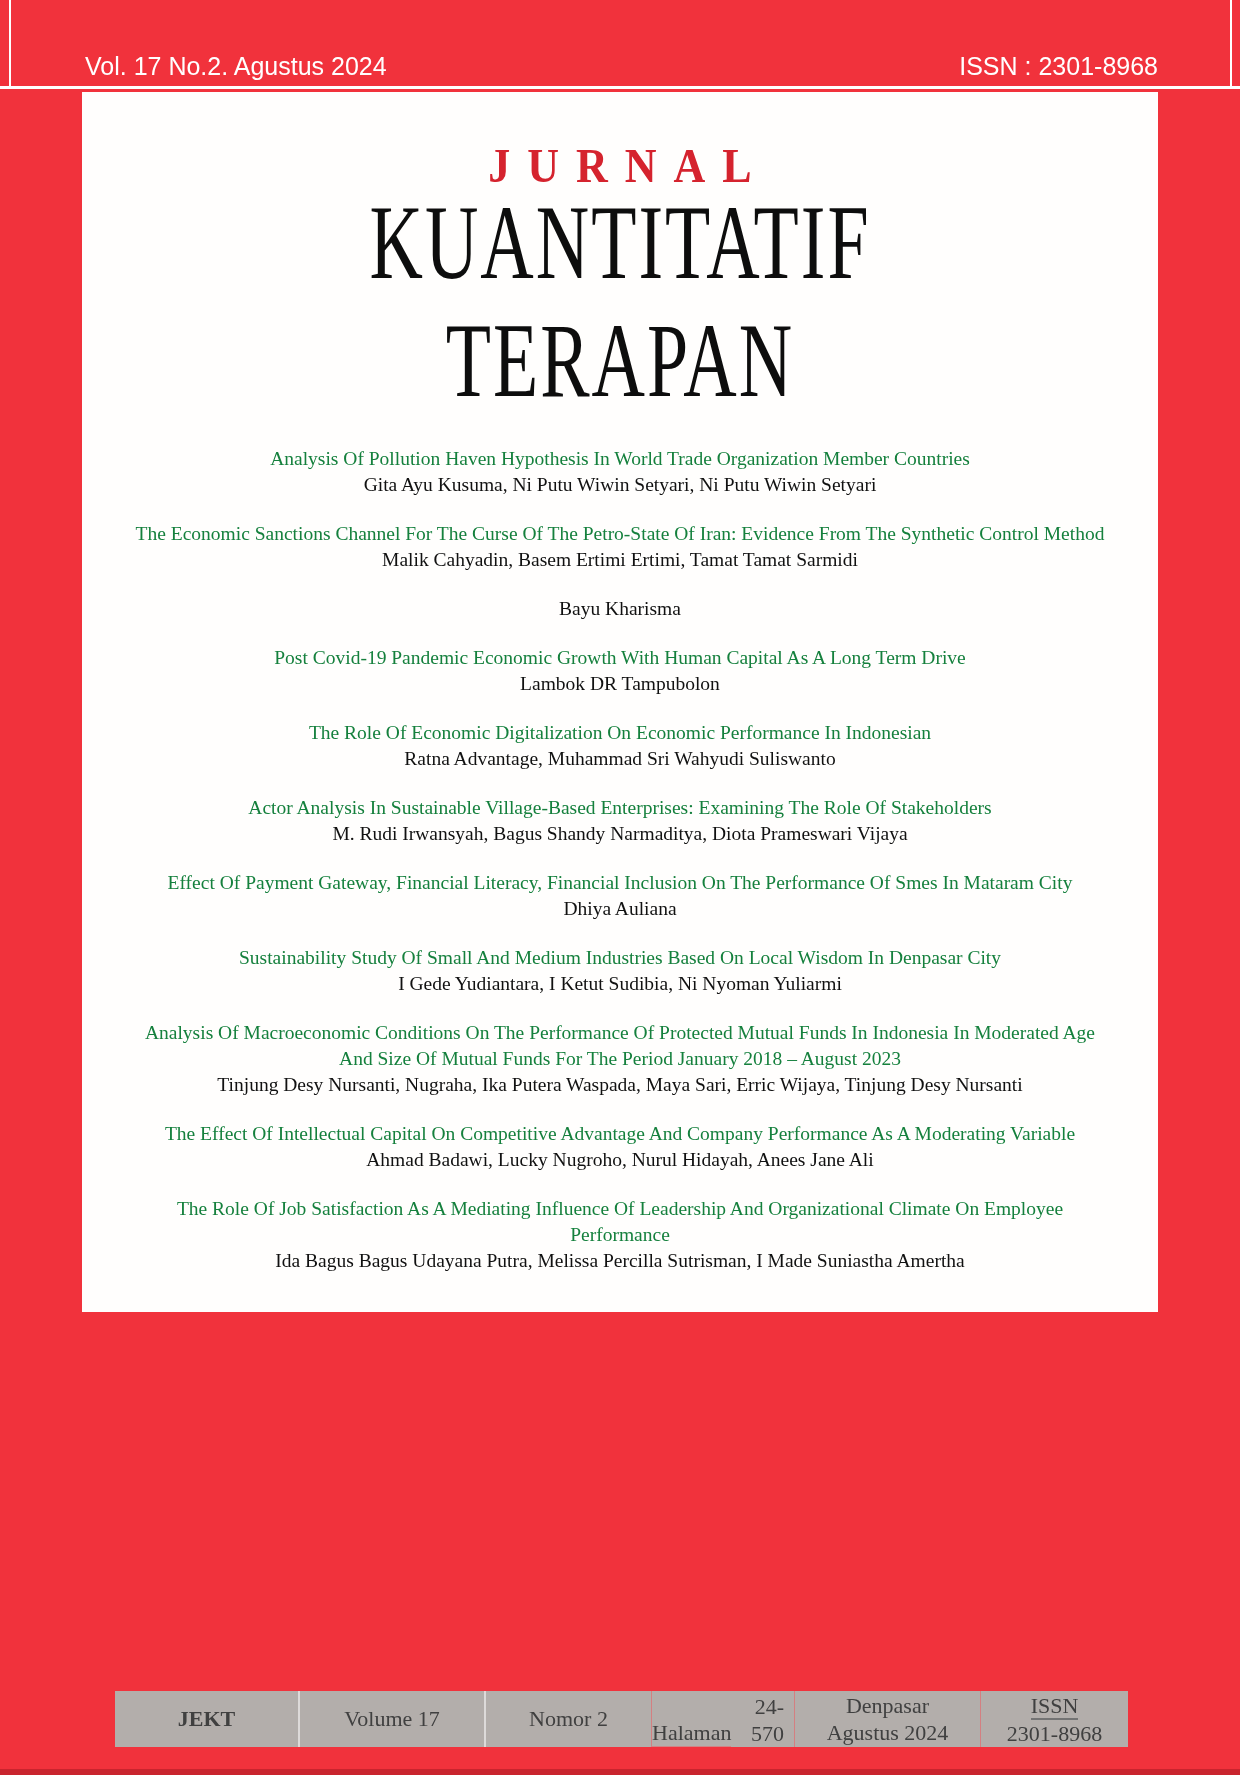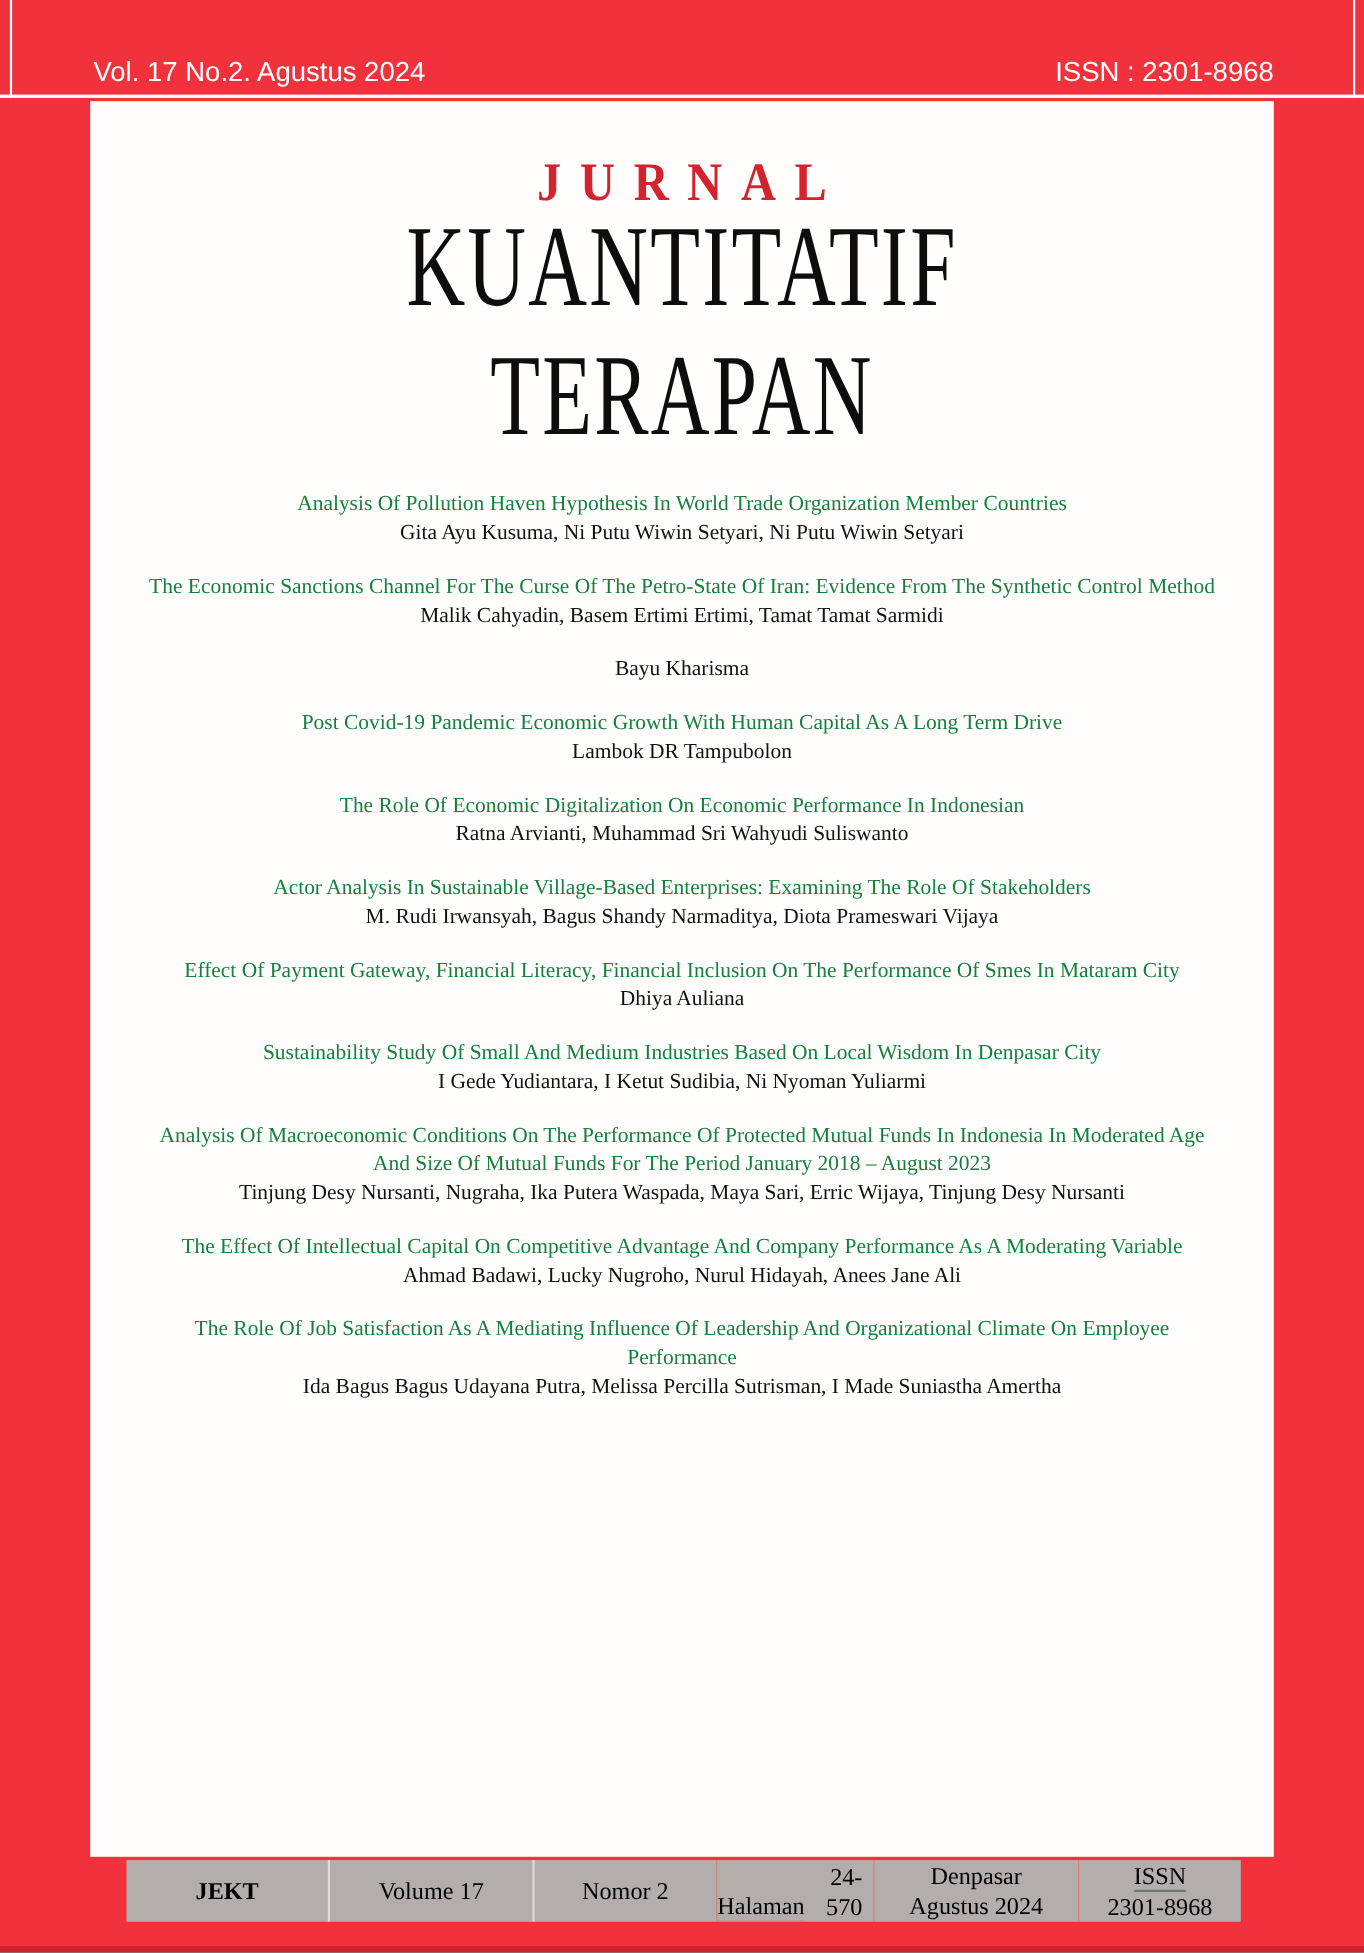--- a/index.html
+++ b/index.html
@@ -17,21 +17,21 @@
     padding:0 82px 5px 85px;
     font-family:"Liberation Sans","DejaVu Sans",sans-serif;
     font-size:25px; color:#ffffff;
   }
   .frame-line { position:absolute; top:0; width:2px; height:89px; background:#ffffff; }
   .frame-line.left  { left:9px; }
   .frame-line.right { right:8px; }
 
   
   .page {
-    position:absolute; left:82px; top:92px; width:1076px; height:1596px;
+    position:absolute; left:82px; top:92px; width:1076px; height:1220px;
     background:#fffefd; text-align:center; color:#151515;
   }
   .masthead { padding-top:48px; }
   .kicker {
     display:inline-block; color:#d5232e; font-weight:bold;
     font-size:44px; letter-spacing:17px; padding-left:17px;
     transform:scaleY(1.12); line-height:52px;
   }
   .big-line { line-height:95px; margin-top:4px; }
   .big-line span {
@@ -40,21 +40,21 @@
   }
   
   .articles { margin-top:18px; padding:0 52px; }
   .entry { margin-bottom:23px; }
   .a-title  { font-size:19.5px; line-height:26px; font-weight:400; color:#15803d; }
   .a-authors{ font-size:19.5px; line-height:26px; font-weight:400; color:#111111; }
 
   
   .footbar {
     position:absolute; left:115px; top:1691px; width:1013px; height:56px;
-    background:#b3aeab; display:flex; color:#000000; font-size:22px;
+    background:#b3aeab; display:flex; color:#404040; font-size:22px;
   }
   .cell { display:flex; align-items:center; justify-content:center; height:100%; }
   .cell.c1 { width:183px; font-weight:bold; }
   .cell.c2 { width:186px; border-left:2px solid rgba(255,255,255,.55); }
   .cell.c3 { width:167px; border-left:2px solid rgba(255,255,255,.55); }
   .cell.c4 { width:143px; border-left:1px solid rgba(238,90,95,.55); flex-direction:row; align-items:flex-end; justify-content:center; }
   .cell.c5 { width:186px; border-left:1px solid rgba(238,90,95,.55); flex-direction:column; }
   .cell.c6 { width:148px; border-left:1px solid rgba(238,90,95,.55); flex-direction:column; }
   .cell .row { line-height:27px; }
   .c4 .row1 { text-align:center; border-bottom:1px solid rgba(238,90,95,.5); }
@@ -105,21 +105,21 @@
           <div class="a-authors">Bayu Kharisma</div>
         </div>
 
         <div class="entry">
           <div class="a-title">Post Covid-19 Pandemic Economic Growth With Human Capital As A Long Term Drive</div>
           <div class="a-authors">Lambok DR Tampubolon</div>
         </div>
 
         <div class="entry">
           <div class="a-title">The Role Of Economic Digitalization On Economic Performance In Indonesian</div>
-          <div class="a-authors">Ratna Arvianti, Muhammad Sri Wahyudi Suliswanto</div>
+          <div class="a-authors">Ratna Advantage, Muhammad Sri Wahyudi Suliswanto</div>
         </div>
 
         <div class="entry">
           <div class="a-title">Actor Analysis In Sustainable Village-Based Enterprises: Examining The Role Of Stakeholders</div>
           <div class="a-authors">M. Rudi Irwansyah, Bagus Shandy Narmaditya, Diota Prameswari Vijaya</div>
         </div>
 
         <div class="entry">
           <div class="a-title">Effect Of Payment Gateway, Financial Literacy, Financial Inclusion On The Performance Of Smes In Mataram City</div>
           <div class="a-authors">Dhiya Auliana</div>

